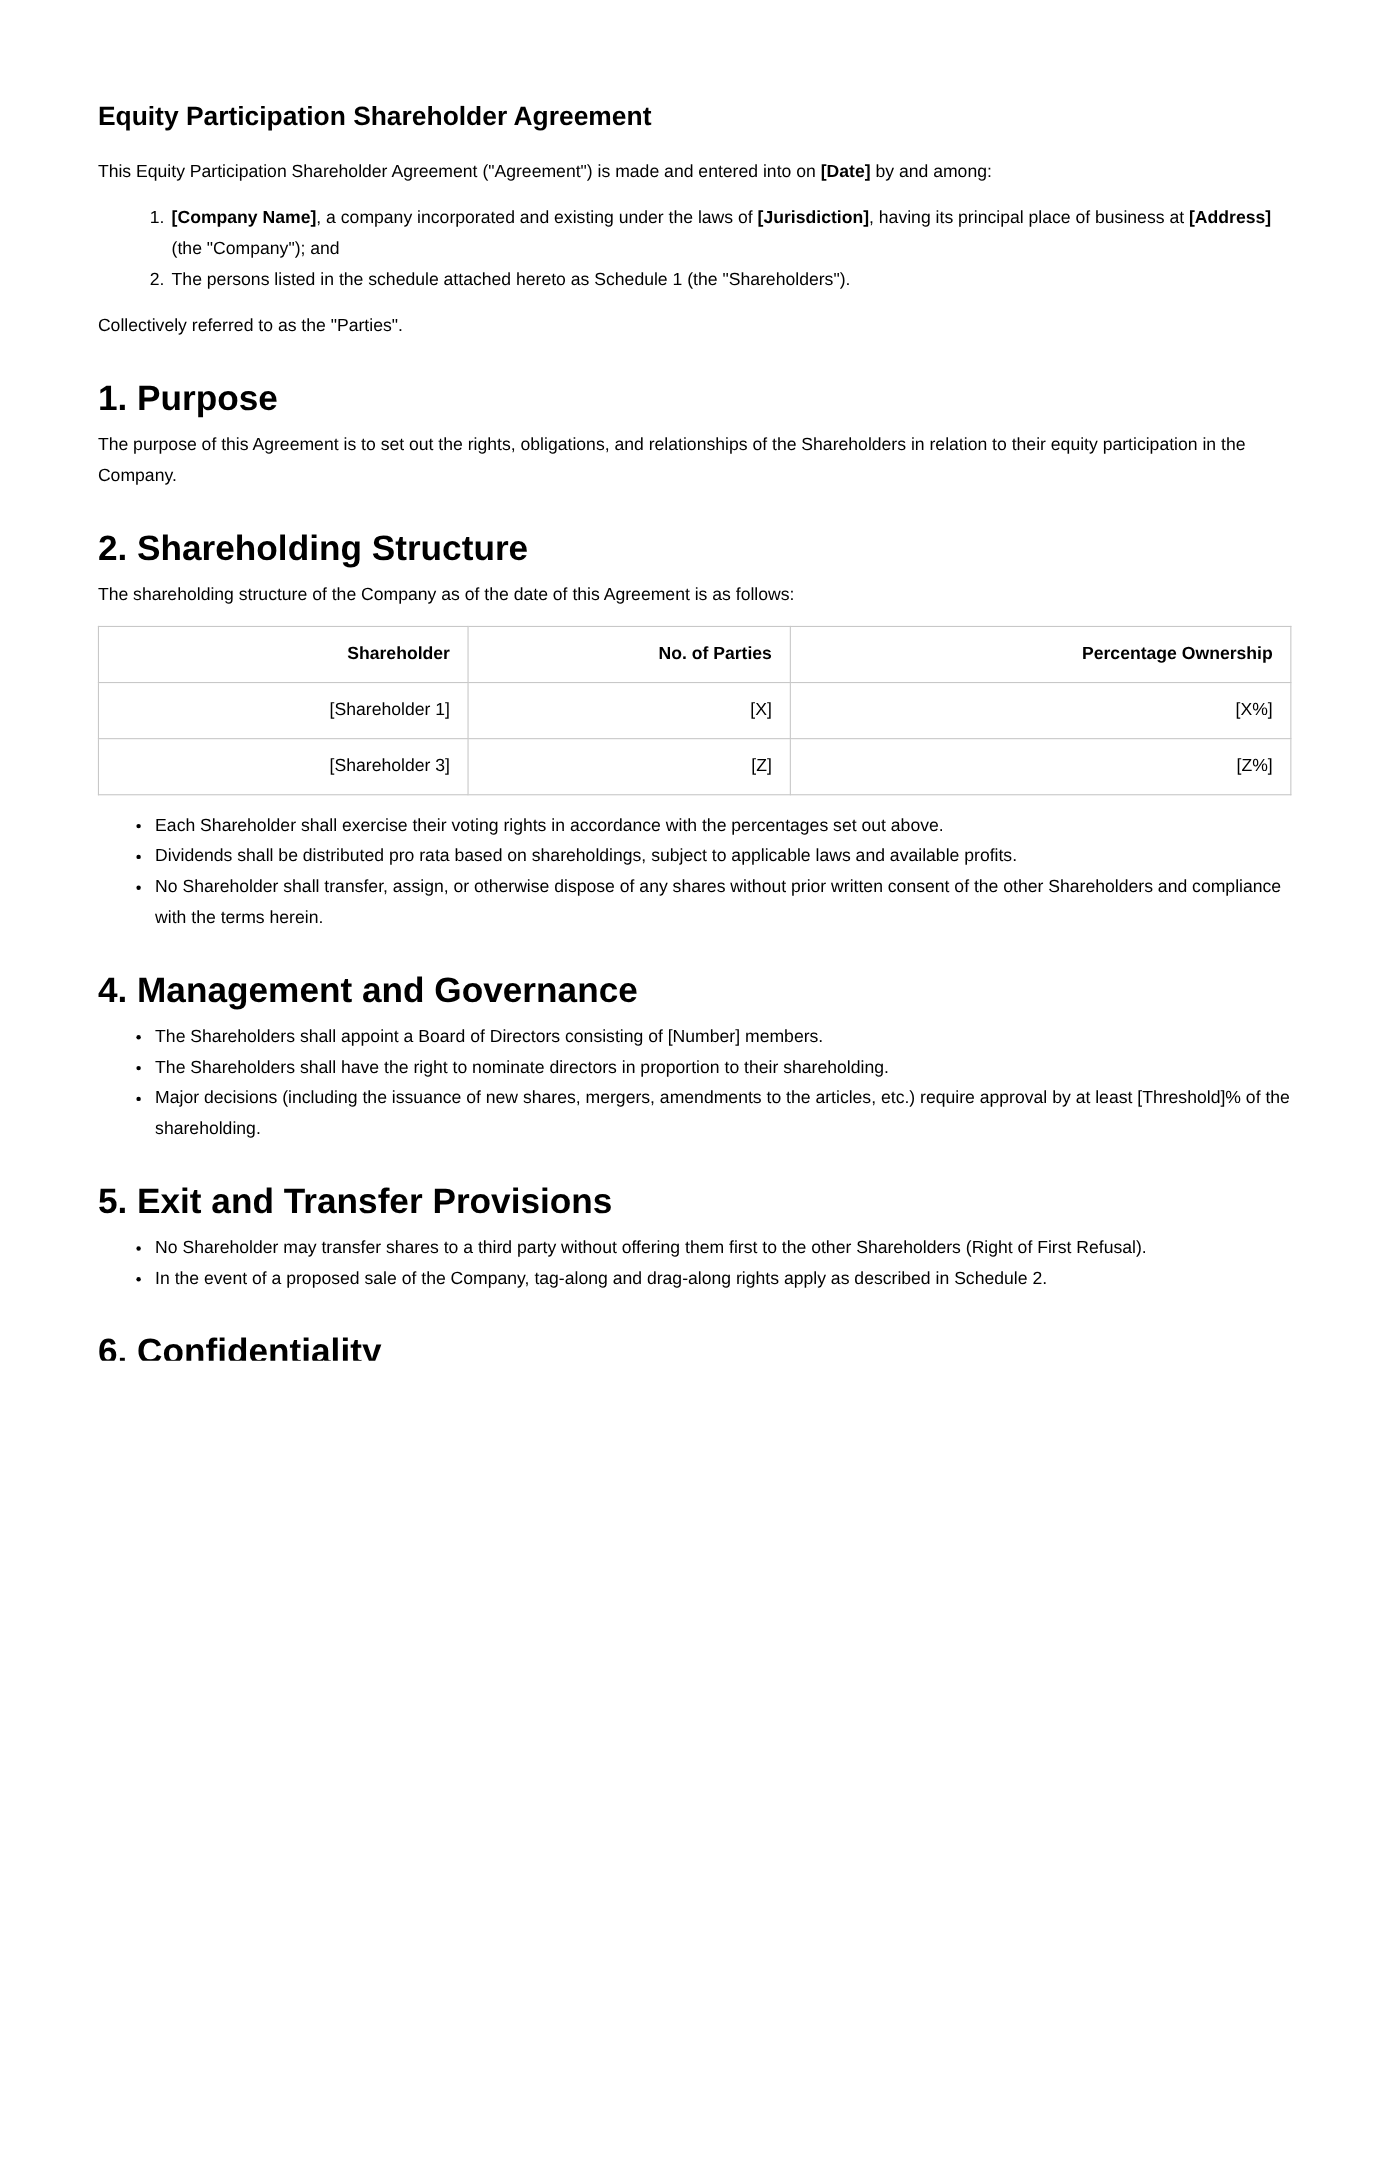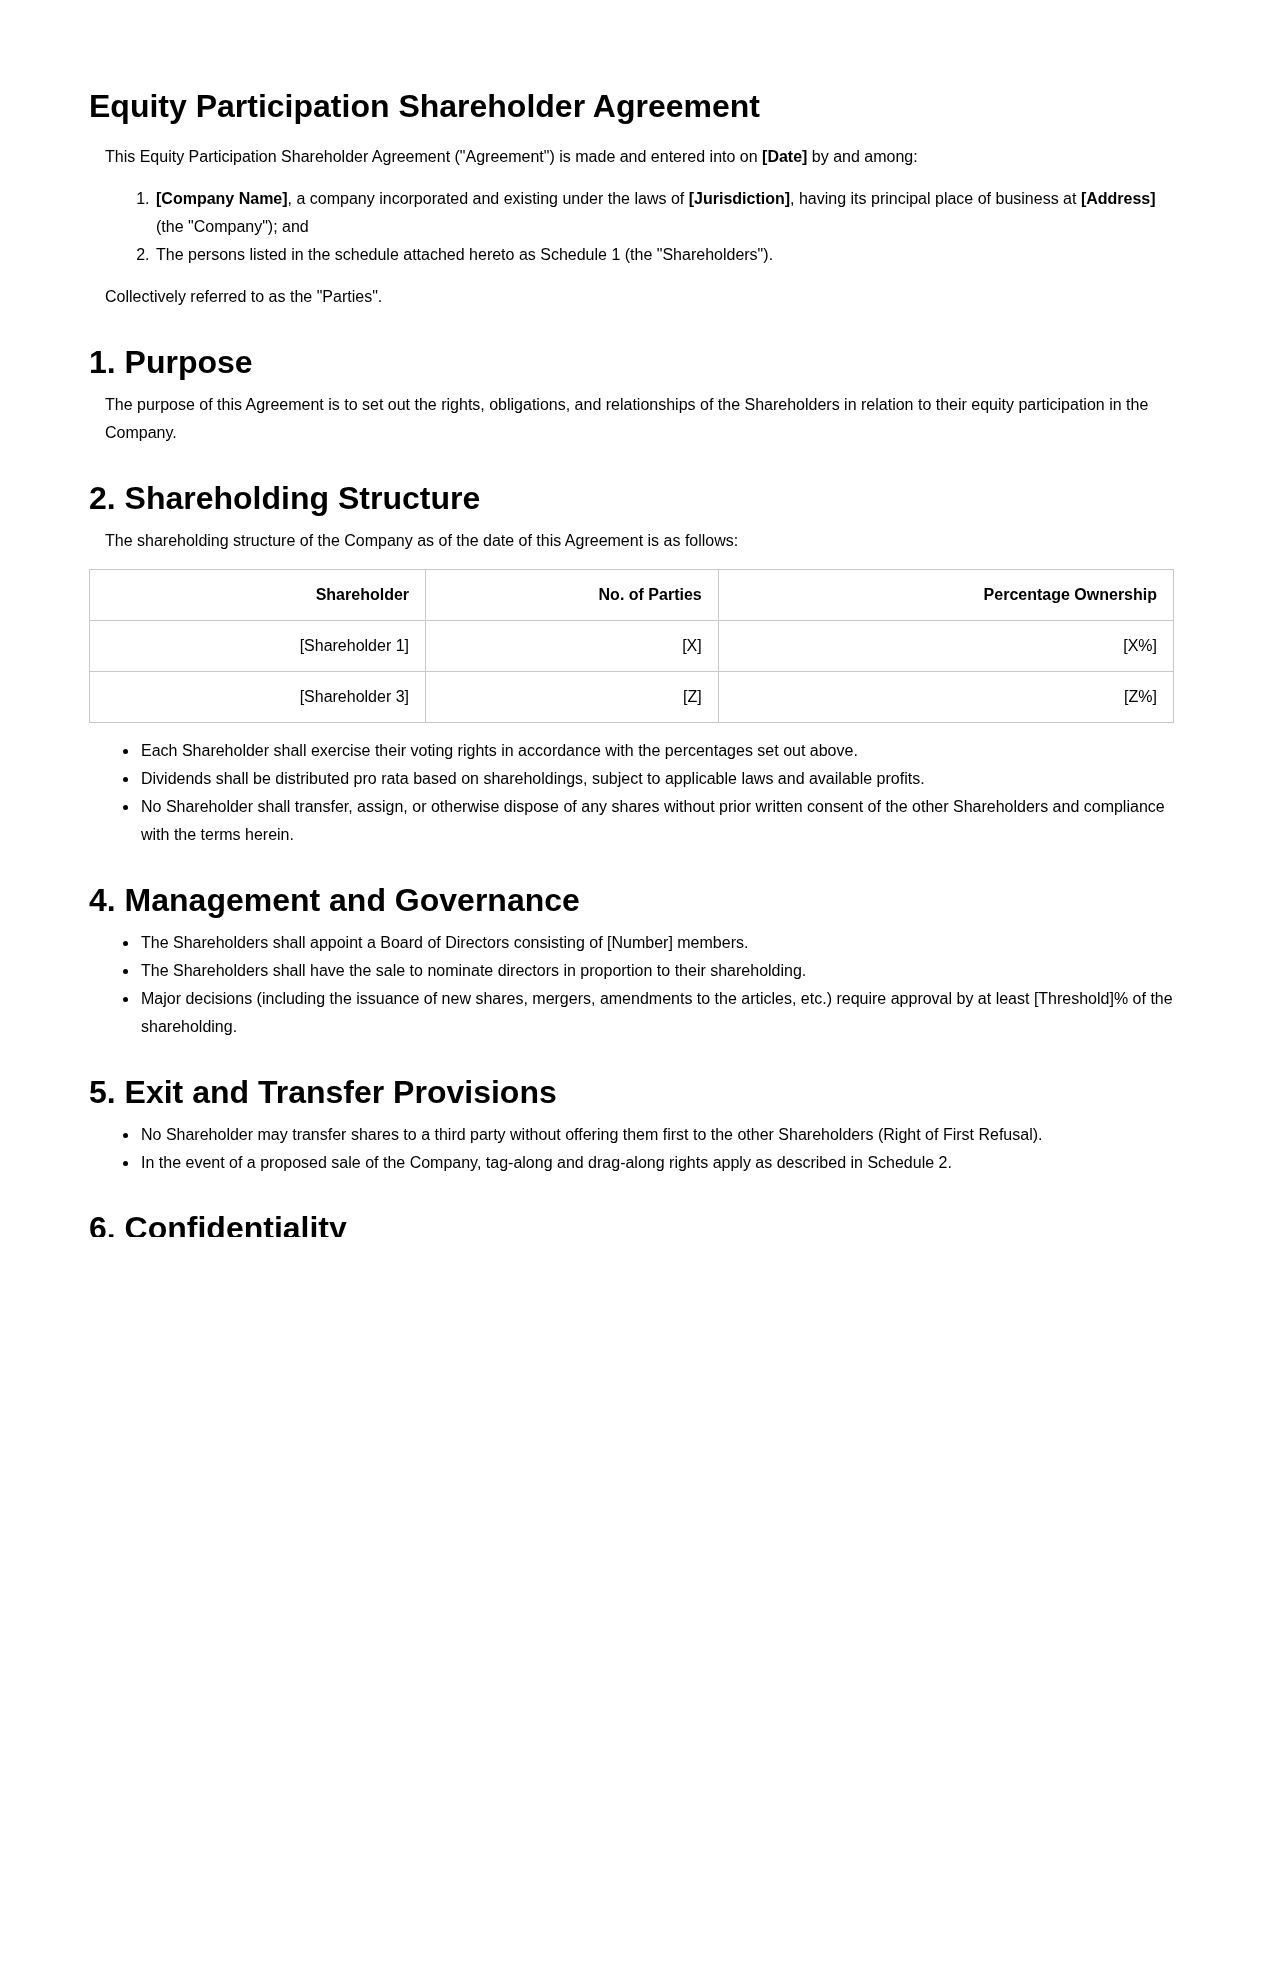--- a/index.html
+++ b/index.html
@@ -13,32 +13,32 @@
     overflow: hidden;
     color: #000000;
     font-family: "Liberation Sans", "DejaVu Sans", sans-serif;
   }
   .doc {
     padding: 88px 89px 0 89px;
     font-size: 16px;
     line-height: 28px;
   }
   h1 {
-    font-size: 32px;
+    font-size: 24px;
     line-height: 37px;
     font-weight: bold;
     margin: 0 0 18px 0;
   }
   h2 {
     font-size: 32px;
     line-height: 30px;
     font-weight: bold;
     margin: 36px 0 14px 0;
   }
-  p { margin: 14px 16px; }
+  p { margin: 14px 0; }
   ol.parties {
     margin: 14px 17px;
     padding-left: 48px;
   }
   ul.bullets {
     margin: 14px 0;
     padding-left: 50px;
   }
   ol.parties li, ul.bullets li { padding-left: 2px; }
   table.share-table {
@@ -109,21 +109,21 @@
 
   <ul class="bullets">
     <li>Each Shareholder shall exercise their voting rights in accordance with the percentages set out above.</li>
     <li>Dividends shall be distributed pro rata based on shareholdings, subject to applicable laws and available profits.</li>
     <li>No Shareholder shall transfer, assign, or otherwise dispose of any shares without prior written consent of the other Shareholders and compliance with the terms herein.</li>
   </ul>
 
   <h2>4. Management and Governance</h2>
   <ul class="bullets">
     <li>The Shareholders shall appoint a Board of Directors consisting of [Number] members.</li>
-    <li>The Shareholders shall have the sale to nominate directors in proportion to their shareholding.</li>
+    <li>The Shareholders shall have the right to nominate directors in proportion to their shareholding.</li>
     <li>Major decisions (including the issuance of new shares, mergers, amendments to the articles, etc.) require approval by at least [Threshold]% of the shareholding.</li>
   </ul>
 
   <h2>5. Exit and Transfer Provisions</h2>
   <ul class="bullets">
     <li>No Shareholder may transfer shares to a third party without offering them first to the other Shareholders (Right of First Refusal).</li>
     <li>In the event of a proposed sale of the Company, tag-along and drag-along rights apply as described in Schedule 2.</li>
   </ul>
 
   <div class="clip-bottom">

